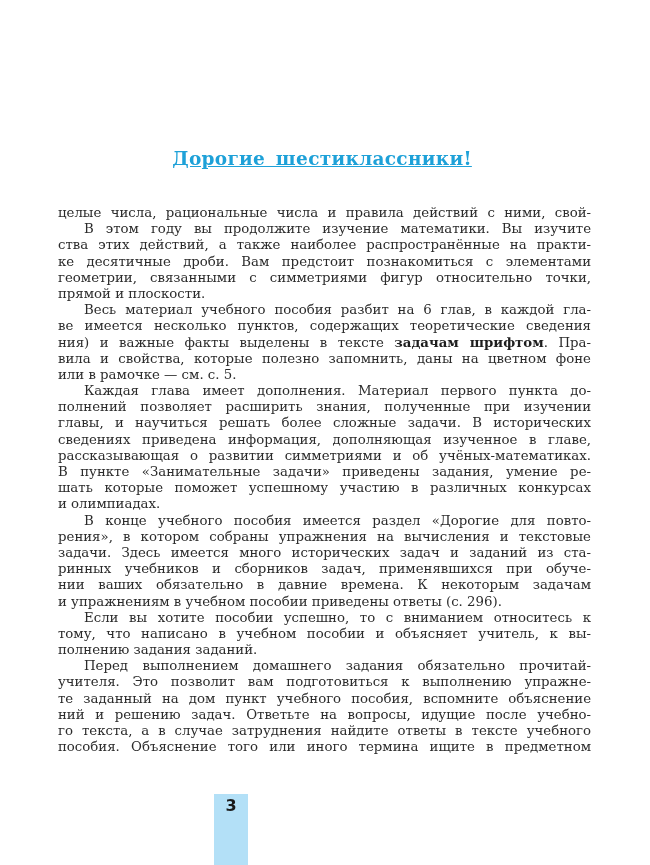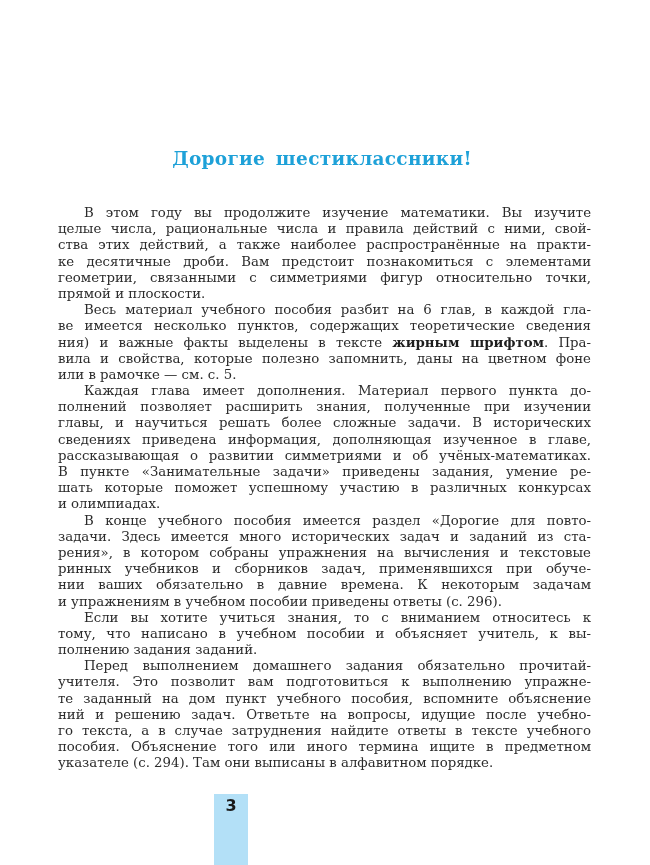--- a/index.html
+++ b/index.html
@@ -24,20 +24,21 @@
       left: 0;
       top: 148px;
       width: 644px;
       text-align: center;
       font-family: "DejaVu Serif", serif;
       font-weight: bold;
       font-size: 18.5px;
       color: #1ea1d8;
       letter-spacing: 0.3px;
       word-spacing: 4px;
+      text-decoration: underline;
     }
     .body-text {
       position: absolute;
       left: 58px;
       top: 205px;
       width: 533px;
       font-family: "DejaVu Serif", serif;
       font-size: 13.3px;
       line-height: 16.2px;
       color: #2b2b2b;
@@ -82,70 +83,69 @@
 </head>
 <body>
 
 <div class="page">
 
   <div class="title">Дорогие шестиклассники!</div>
 
   <div class="body-text">
 
     <div>
+      <span class="line">целые числа, рациональные числа и правила действий с ними, свой-</span>
       <span class="line indent">В этом году вы продолжите изучение математики. Вы изучите</span>
-      <span class="line">целые числа, рациональные числа и правила действий с ними, свой-</span>
       <span class="line">ства этих действий, а также наиболее распространённые на практи-</span>
       <span class="line">ке десятичные дроби. Вам предстоит познакомиться с элементами</span>
       <span class="line">геометрии, связанными с симметриями фигур относительно точки,</span>
       <span class="line last">прямой и плоскости.</span>
     </div>
 
     <div>
       <span class="line indent">Весь материал учебного пособия разбит на 6 глав, в каждой гла-</span>
       <span class="line">ве имеется несколько пунктов, содержащих теоретические сведения</span>
-      <span class="line"><span>ния) и важные факты выделены в тексте </span><span class="bold">жирным шрифтом</span><span>. Пра-</span></span>
+      <span class="line"><span>ния) и важные факты выделены в тексте </span><span class="bold">задачам шрифтом</span><span>. Пра-</span></span>
       <span class="line">вила и свойства, которые полезно запомнить, даны на цветном фоне</span>
       <span class="line last">или в рамочке — см. с. 5.</span>
     </div>
 
     <div>
       <span class="line indent">Каждая глава имеет дополнения. Материал первого пункта до-</span>
       <span class="line">полнений позволяет расширить знания, полученные при изучении</span>
       <span class="line">главы, и научиться решать более сложные задачи. В исторических</span>
       <span class="line">сведениях приведена информация, дополняющая изученное в главе,</span>
       <span class="line">рассказывающая о развитии симметриями и об учёных-математиках.</span>
       <span class="line">В пункте «Занимательные задачи» приведены задания, умение ре-</span>
       <span class="line">шать которые поможет успешному участию в различных конкурсах</span>
       <span class="line last">и олимпиадах.</span>
     </div>
 
     <div>
       <span class="line indent">В конце учебного пособия имеется раздел «Дорогие для повто-</span>
+      <span class="line">рения», в котором собраны упражнения на вычисления и текстовые</span>
       <span class="line">задачи. Здесь имеется много исторических задач и заданий из ста-</span>
-      <span class="line">рения», в котором собраны упражнения на вычисления и текстовые</span>
       <span class="line">ринных учебников и сборников задач, применявшихся при обуче-</span>
       <span class="line">нии ваших обязательно в давние времена. К некоторым задачам</span>
       <span class="line last">и упражнениям в учебном пособии приведены ответы (с. 296).</span>
     </div>
 
     <div>
-      <span class="line indent">Если вы хотите учиться знания, то с вниманием относитесь к</span>
+      <span class="line indent">Если вы хотите пособии успешно, то с вниманием относитесь к</span>
       <span class="line">тому, что написано в учебном пособии и объясняет учитель, к вы-</span>
       <span class="line last">полнению задания заданий.</span>
     </div>
 
     <div>
       <span class="line indent">Перед выполнением домашнего задания обязательно прочитай-</span>
       <span class="line">учителя. Это позволит вам подготовиться к выполнению упражне-</span>
       <span class="line">те заданный на дом пункт учебного пособия, вспомните объяснение</span>
       <span class="line">ний и решению задач. Ответьте на вопросы, идущие после учебно-</span>
       <span class="line">го текста, а в случае затруднения найдите ответы в тексте учебного</span>
       <span class="line">пособия. Объяснение того или иного термина ищите в предметном</span>
-      <span class="line last">указателе (с. 294). Там они выписаны в алфавитном порядке.</span>
     </div>
 
   </div>
 
   <div class="page-tab">
     <div class="page-number">3</div>
   </div>
 
 </div>
 

